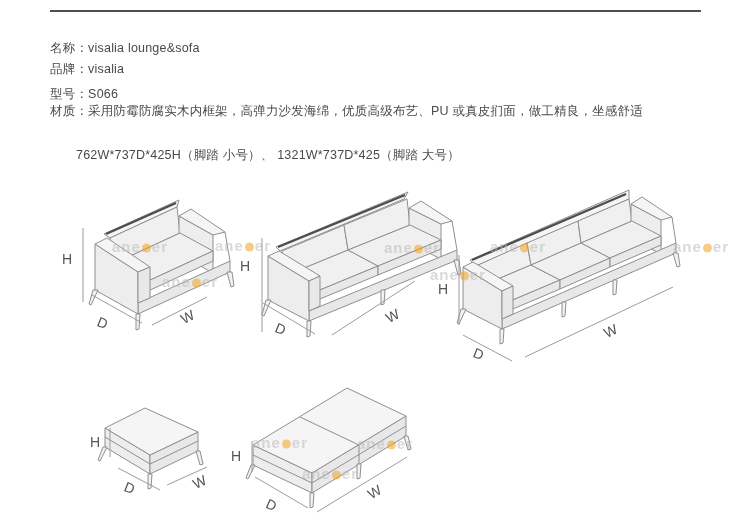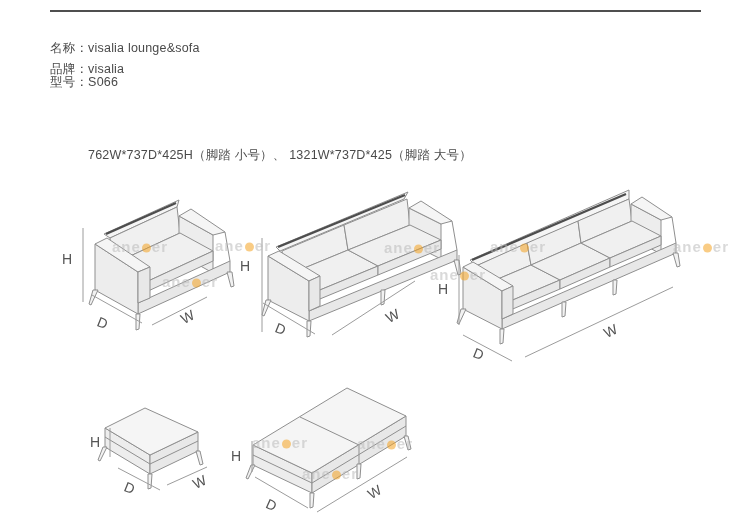--- a/index.html
+++ b/index.html
@@ -1,20 +1,20 @@
 <!DOCTYPE html>
 <html><head>
 <meta charset="utf-8">
 <style>
   html,body{margin:0;padding:0;background:#fff;}
   #screen{position:relative;width:750px;height:524px;background:#ffffff;overflow:hidden;
           font-family:"Liberation Sans",sans-serif;color:#4a4a4a;}
   .rule{position:absolute;left:50px;top:10px;width:651px;height:0;border-top:2px solid #4f4f4f;}
   .spec{position:absolute;left:50px;font-size:12.5px;line-height:16px;color:#4a4a4a;white-space:nowrap;letter-spacing:.2px;}
-  .spec.indent{left:88px;}
+  .spec.indent{left:76px;}
   .wm{position:absolute;transform:translate(-50%,-50%);font-size:15px;letter-spacing:1px;
       color:rgba(185,185,185,.55);white-space:nowrap;font-weight:bold;}
   .wm .dot{display:inline-block;width:9px;height:9px;border-radius:50%;
            background:rgba(244,162,33,.55);margin:0 1px;vertical-align:-1px;}
   svg{position:absolute;overflow:visible;}
   .face{fill:#ededed;stroke:#8f8f8f;stroke-width:1;stroke-linejoin:round;}
   .top{fill:#f5f5f5;stroke:#8f8f8f;stroke-width:1;stroke-linejoin:round;}
   .cush{fill:#f0f0f0;stroke:#8f8f8f;stroke-width:1;stroke-linejoin:round;}
   .frontface{fill:#e8e8e8;stroke:#8f8f8f;stroke-width:1;stroke-linejoin:round;}
   .leg{fill:#f2f2f2;stroke:#8f8f8f;stroke-width:1;stroke-linejoin:round;}
@@ -25,21 +25,22 @@
 </style>
 </head>
 <body>
 
 <div id="screen">
 
   <div class="rule"></div>
 
   <div class="spec" style="top:40px">名称：visalia lounge&amp;sofa</div>
   <div class="spec" style="top:61px">品牌：visalia</div>
-  <div class="spec" style="top:74px">型号：S066</div>
+  <div class="spec" style="top:86px">型号：S066</div>
+  <div class="spec" style="top:103px">材质：采用防霉防腐实木内框架，高弹力沙发海绵，优质高级布艺、PU 或真皮扪面，做工精良，坐感舒适</div>
   <div class="spec indent" style="top:147px">762W*737D*425H（脚踏 小号）、 1321W*737D*425（脚踏 大号）</div>
 
   <svg style="left:55px;top:190px" width="180" height="150" viewBox="0 0 180 150">
     <polygon class="leg" points="129,58 133,58 134,70 131,70"></polygon>
     <polygon class="top" points="49,44 124,10 122,17 55,48"></polygon>
     <line class="hatch" x1="51" y1="44" x2="121" y2="13"></line>
     <polygon class="cush" points="58,74 125,43 122,17 55,48"></polygon>
     <polygon class="face" points="158,83 124,64 124,26 158,45"></polygon>
     <polygon class="top" points="158,45 124,26 136,19 170,42"></polygon>
     <line class="seam" x1="170" y1="42" x2="175" y2="71"></line>

